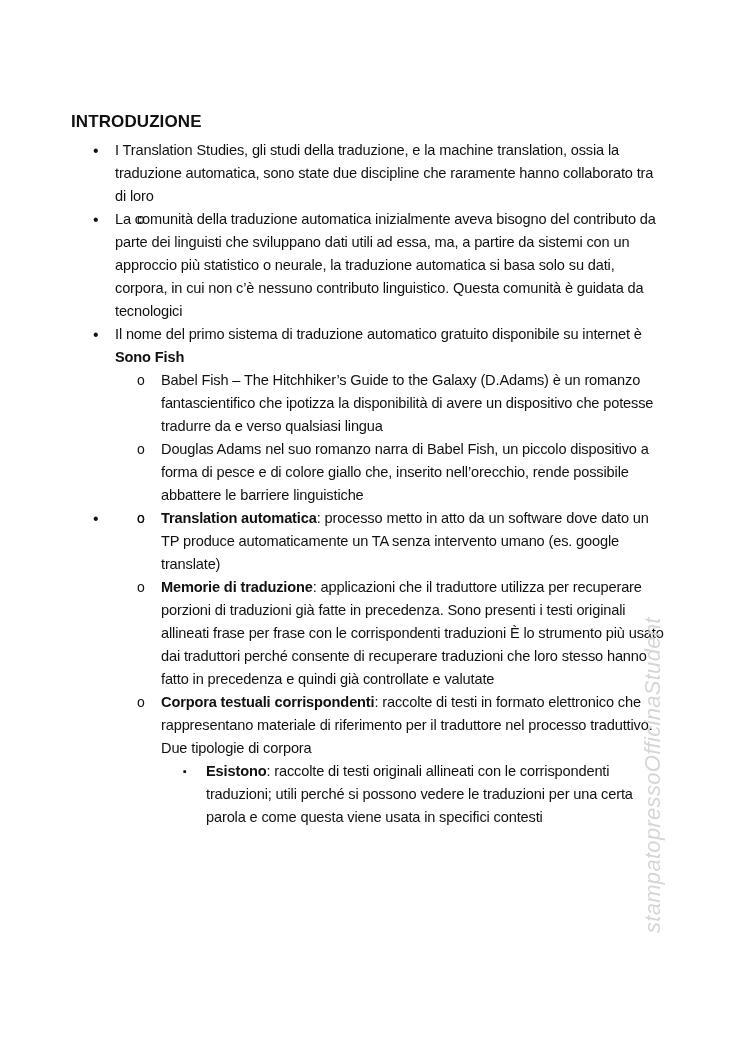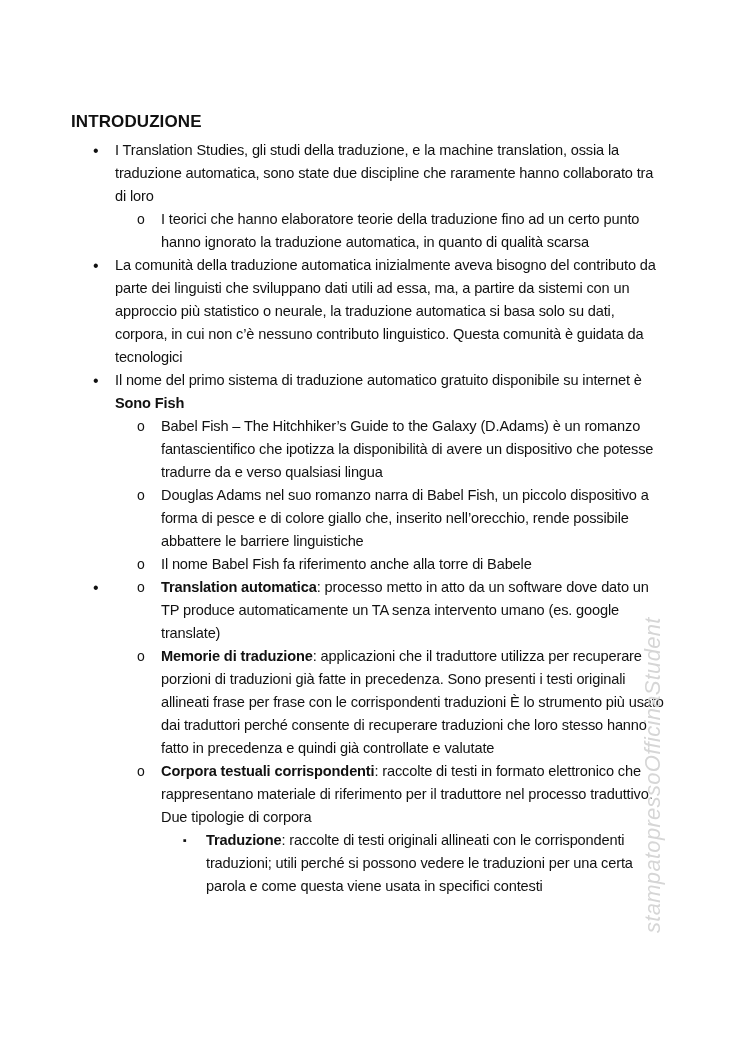--- a/index.html
+++ b/index.html
@@ -28,21 +28,20 @@
 
   <div class="content">
 
     <div class="item l1">
       <span class="bullet">•</span>
       <span>I Translation Studies, gli studi della traduzione, e la machine translation, ossia la traduzione automatica, sono state due discipline che raramente hanno collaborato tra di loro</span>
     </div>
 
     <div class="item l2">
       <span class="bullet">o</span>
-      <span>I teorici che hanno elaboratore teorie della traduzione fino ad un certo punto hanno ignorato la traduzione automatica, in quanto di qualità scarsa</span>
     </div>
 
     <div class="item l1">
       <span class="bullet">•</span>
       <span>La comunità della traduzione automatica inizialmente aveva bisogno del contributo da parte dei linguisti che sviluppano dati utili ad essa, ma, a partire da sistemi con un approccio più statistico o neurale, la traduzione automatica si basa solo su dati, corpora, in cui non c’è nessuno contributo linguistico. Questa comunità è guidata da tecnologici</span>
     </div>
 
     <div class="item l1">
       <span class="bullet">•</span>
       <span>Il nome del primo sistema di traduzione automatico gratuito disponibile su internet è </span><b>Sono Fish</b>
@@ -53,21 +52,20 @@
       <span>Babel Fish – The Hitchhiker’s Guide to the Galaxy (D.Adams) è un romanzo fantascientifico che ipotizza la disponibilità di avere un dispositivo che potesse tradurre da e verso qualsiasi lingua</span>
     </div>
 
     <div class="item l2">
       <span class="bullet">o</span>
       <span>Douglas Adams nel suo romanzo narra di Babel Fish, un piccolo dispositivo a forma di pesce e di colore giallo che, inserito nell’orecchio, rende possibile abbattere le barriere linguistiche</span>
     </div>
 
     <div class="item l2">
       <span class="bullet">o</span>
-      <span>Il nome Babel Fish fa riferimento anche alla torre di Babele</span>
     </div>
 
     <div class="item l1">
       <span class="bullet">•</span>
     </div>
 
     <div class="item l2">
       <span class="bullet">o</span>
       <b>Translation automatica</b><span>: processo metto in atto da un software dove dato un TP produce automaticamente un TA senza intervento umano (es. google translate)</span>
     </div>
@@ -77,18 +75,18 @@
       <b>Memorie di traduzione</b><span>: applicazioni che il traduttore utilizza per recuperare porzioni di traduzioni già fatte in precedenza. Sono presenti i testi originali allineati frase per frase con le corrispondenti traduzioni È lo strumento più usato dai traduttori perché consente di recuperare traduzioni che loro stesso hanno fatto in precedenza e quindi già controllate e valutate</span>
     </div>
 
     <div class="item l2">
       <span class="bullet">o</span>
       <b>Corpora testuali corrispondenti</b><span>: raccolte di testi in formato elettronico che rappresentano materiale di riferimento per il traduttore nel processo traduttivo. Due tipologie di corpora</span>
     </div>
 
     <div class="item l3">
       <span class="bullet">▪</span>
-      <b>Traduzione</b><span>: raccolte di testi originali allineati con le corrispondenti traduzioni; utili perché si possono vedere le traduzioni per una certa parola e come questa viene usata in specifici contesti</span>
+      <b>Esistono</b><span>: raccolte di testi originali allineati con le corrispondenti traduzioni; utili perché si possono vedere le traduzioni per una certa parola e come questa viene usata in specifici contesti</span>
     </div>
   </div>
 
   <div class="watermark">stampatopressoOfficinaStudent</div>
 </div>
 
 </body></html>

